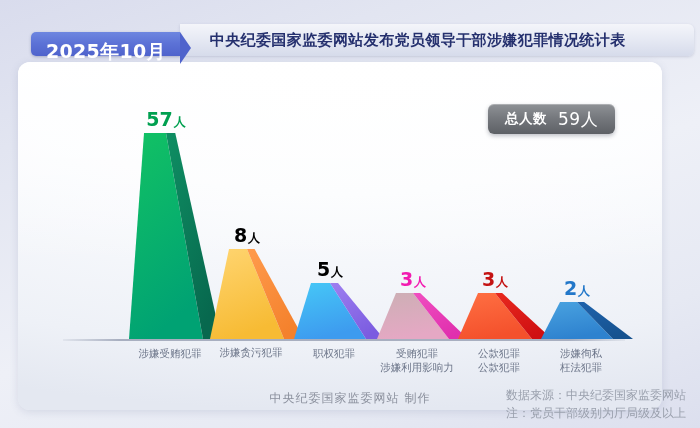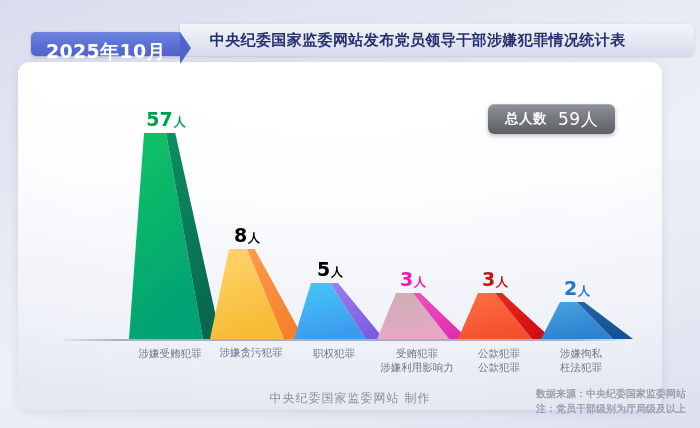--- a/index.html
+++ b/index.html
@@ -105,21 +105,21 @@
     width:110px; transform:translateX(-50%);
   }
 
   
   .maker{
     position:absolute; left:0; right:0; top:390px; text-align:center;
     color:#8a8f9c; font-size:12px; letter-spacing:1px;
   }
   .source{
     position:absolute; right:14px; top:386px; text-align:left;
-    color:#9aa0ad; font-size:10px; line-height:1.5;font-weight:bold;
+    color:#9aa0ad; font-size:12px; line-height:1.5;
   }
 </style>
 </head>
 <body>
 
 <div class="header-row">
   <div class="date-badge">
     <span>2025年10月</span>
   </div>
   <div class="title-bar">

